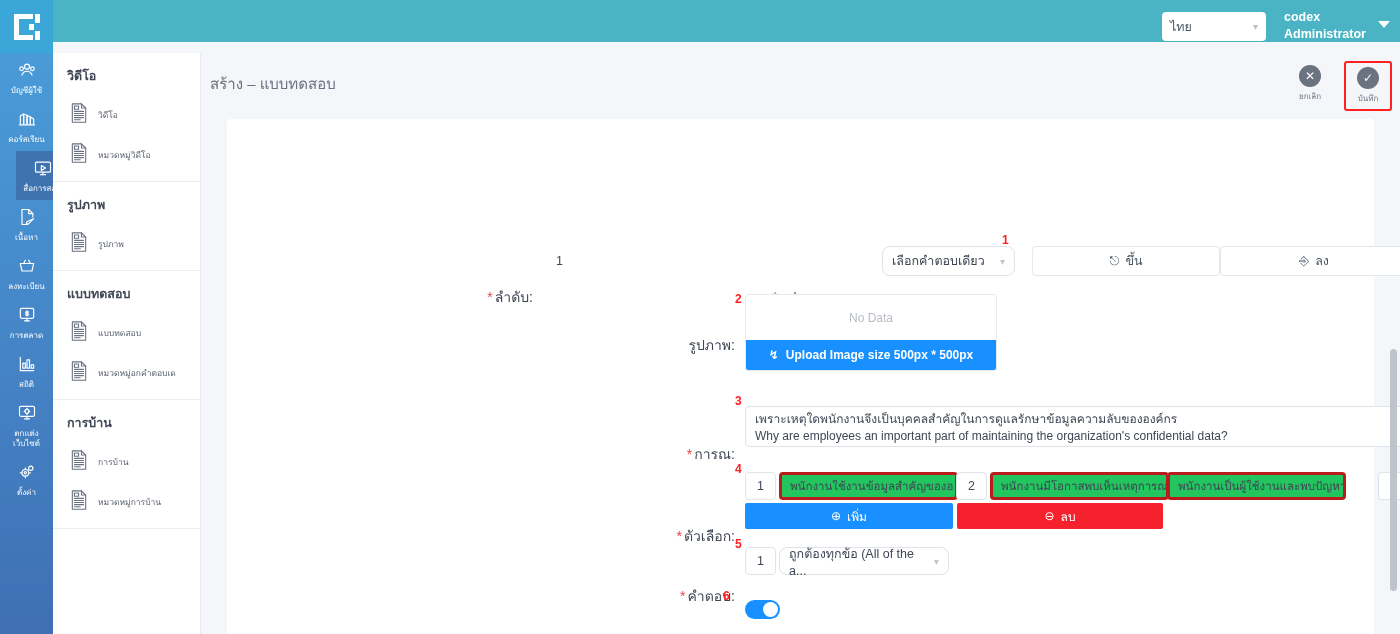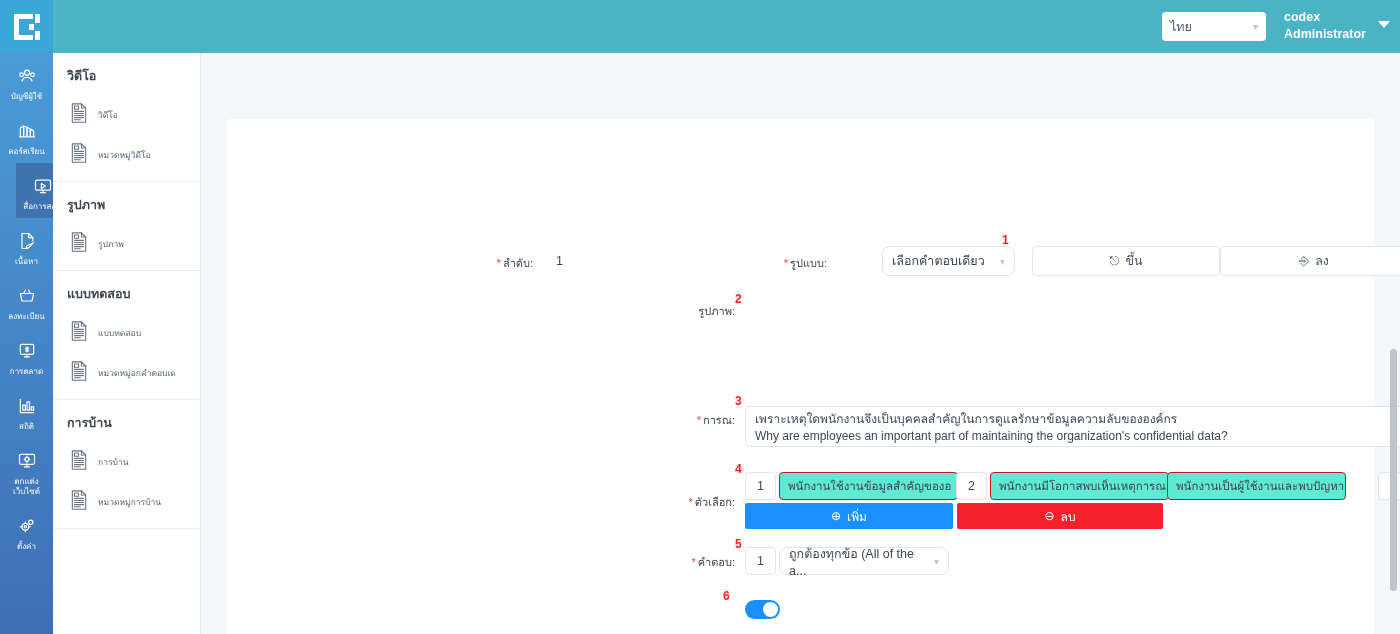--- a/index.html
+++ b/index.html
@@ -7,21 +7,21 @@
     margin: 0; padding: 0;
     width: 1400px; height: 634px;
     overflow: hidden;
     font-family: "Liberation Sans", "DejaVu Sans", sans-serif;
     background: #f4f6fa;
   }
   #app { position: relative; width: 1400px; height: 634px; }
 
   
   .topbar {
-    position: absolute; top: 0; left: 0; width: 1400px; height: 53px;
+    position: absolute; top: 0; left: 0; width: 1400px; height: 42px;
     background: #4ab3c4;
   }
   .logo-box {
     position: absolute; top: 0; left: 0; width: 53px; height: 53px;
     background: #3aa7d8;
     display: flex; align-items: center; justify-content: center;
   }
   .logo-glyph { width: 26px; height: 26px; position: relative; }
   .logo-glyph .bar { position: absolute; background: #fff; }
   .logo-glyph .b1 { left: 0; top: 0; width: 5px; height: 26px; }
@@ -49,21 +49,21 @@
     width: 0; height: 0; border-left: 6px solid transparent;
     border-right: 6px solid transparent; border-top: 7px solid #fff;
   }
 
   
   .rail {
     position: absolute; top: 53px; left: 0; width: 53px; height: 581px;
     background: linear-gradient(180deg, #4a9bd8 0%, #3f6fb5 100%);
   }
   .rail-item {
-    width: 53px; padding: 13px 2px 6px; text-align: center;
+    width: 53px; padding: 7px 2px 6px; text-align: center;
     color: #fff; font-size: 8px; line-height: 10px; cursor: pointer;
   }
   .rail-item.active { background: #3f73b0; margin-left: 16px; }
   .rail-ico { display: block; margin: 0 auto 3px; }
 
   
   .subnav {
     position: absolute; top: 53px; left: 53px; width: 148px; height: 581px;
     background: #fff; border-right: 1px solid #e6e9ef;
   }
@@ -105,21 +105,21 @@
   }
   .head-btn .cap { font-size: 8px; color: #6b7280; }
   .head-btn.marked { border: 2px solid #ff2020; border-radius: 3px; }
 
   .card {
     position: absolute; top: 66px; left: 26px; width: 1147px; height: 545px;
     background: #fff; border-radius: 4px;
   }
   .lbl-req { color: #ef4444; margin-right: 2px; }
   .fld-label {
-    position: absolute; text-align: right; font-size: 11px; color: #3f4654;
+    position: absolute; text-align: right; font-size: 14px; color: #3f4654; margin-top: 32px;
   }
   .marker {
     position: absolute; color: #ff2020; font-weight: bold; font-size: 12px;
   }
 
   .val-text { position: absolute; font-size: 12.5px; color: #3f4654; }
 
   .select-box {
     position: absolute; height: 30px; background: #fff;
     border: 1px solid #dfe3ea; border-radius: 8px;
@@ -158,21 +158,21 @@
   }
 
   .choice-num {
     position: absolute; top: 353px; width: 31px; height: 28px;
     border: 1px solid #dfe3ea; border-radius: 4px; background: #fff;
     display: flex; align-items: center; justify-content: center;
     font-size: 12.5px; color: #3f4654;
   }
   .choice-inp {
     position: absolute; top: 353px; width: 179px; height: 28px;
-    border: 1px solid #b91c1c; border-radius: 4px; background: #5eead4;
+    border: 3px solid #b91c1c; border-radius: 4px; background: #22c55e;
     display: flex; align-items: center; padding: 0 8px;
     font-size: 11.5px; color: #3f4654;
     white-space: nowrap; overflow: hidden;
   }
 
   .bulk-btn {
     position: absolute; top: 384px; height: 26px;
     display: flex; align-items: center; justify-content: center; gap: 6px;
     color: #fff; font-size: 12px; cursor: pointer; border-radius: 2px;
   }
@@ -361,20 +361,33 @@
             <rect x="6.5" y="4.5" width="5" height="4"></rect>
             <path d="M6.5 11h11M6.5 13.5h11M6.5 16h11M6.5 18.5h11M6.5 21h7"></path>
           </svg></span>
         <span class="txt">หมวดหมู่การบ้าน</span>
       </div>
       <div class="subnav-sep"></div>
     </div>
 
   <div class="main">
 
+    <div class="page-head">
+      <div class="page-title">สร้าง – แบบทดสอบ</div>
+      <div class="head-actions">
+        <div class="head-btn">
+          <div class="circ">✕</div>
+          <div class="cap">ยกเลิก</div>
+        </div>
+        <div class="head-btn marked">
+          <div class="circ">✓</div>
+          <div class="cap">บันทึก</div>
+        </div>
+      </div>
+    </div>
 
     <div class="card">
 
       <div class="fld-label" style="left:186px; top:135px; width:120px;">
         <span class="lbl-req">*</span><span>ลำดับ</span>:
       </div>
       <div class="val-text" style="left:329px; top:135px;">1</div>
 
       <span class="marker" style="left:775px; top:114px;">1</span>
       <div class="fld-label" style="left:480px; top:135px; width:120px;">
@@ -390,20 +403,27 @@
         <span>ขึ้น</span>
       </div>
       <div class="ghost-btn" style="left:993px; top:127px; width:188px;">
         <span>⎆</span>
         <span>ลง</span>
       </div>
 
       <span class="marker" style="left:508px; top:173px;">2</span>
       <div class="fld-label" style="left:380px; top:183px; width:128px;">
         <span>รูปภาพ</span>:
+      </div>
+      <div class="upload-wrap">
+        <div class="nodata">No Data</div>
+        <div class="upload-btn">
+          <span>↯</span>
+          <span>Upload Image size 500px * 500px</span>
+        </div>
       </div>
 
       <span class="marker" style="left:508px; top:275px;">3</span>
       <div class="fld-label" style="left:380px; top:292px; width:128px;">
         <span class="lbl-req">*</span><span>การณ</span>:
       </div>
       <div class="textarea-box">
         <div>เพราะเหตุใดพนักงานจึงเป็นบุคคลสำคัญในการดูแลรักษาข้อมูลความลับขององค์กร</div>
         <div>Why are employees an important part of maintaining the organization's confidential data?</div>
       </div>

